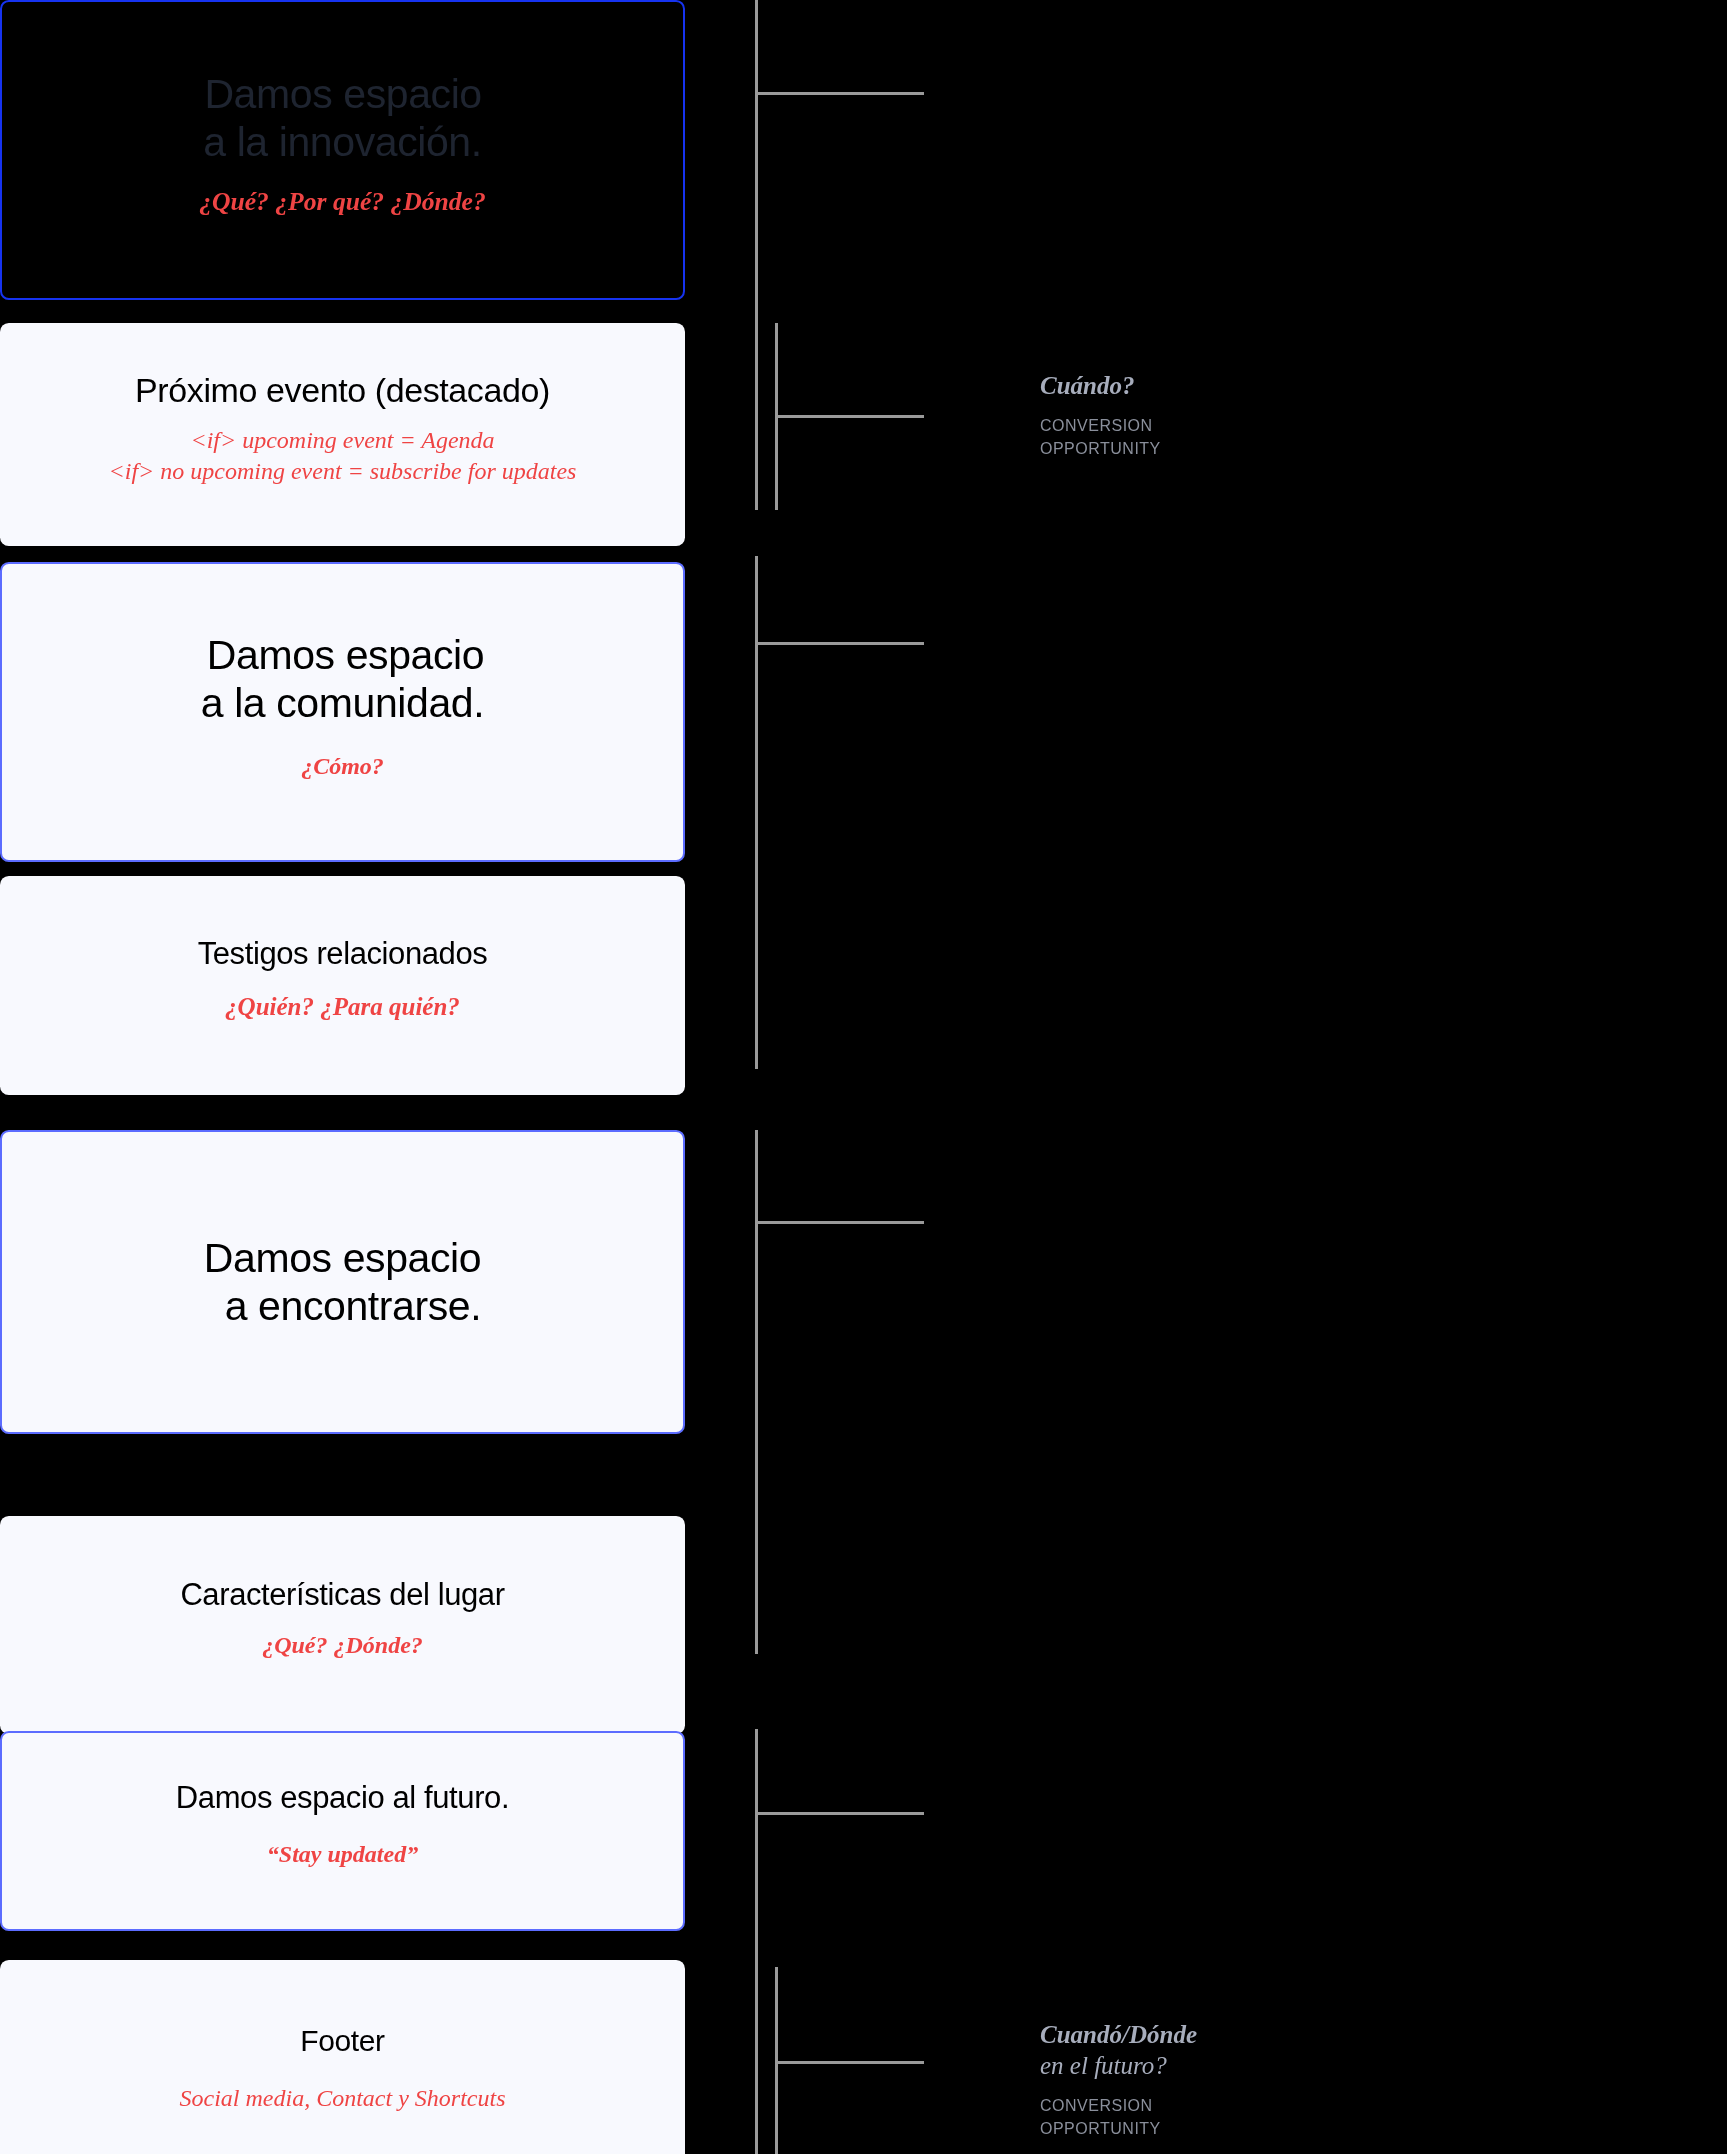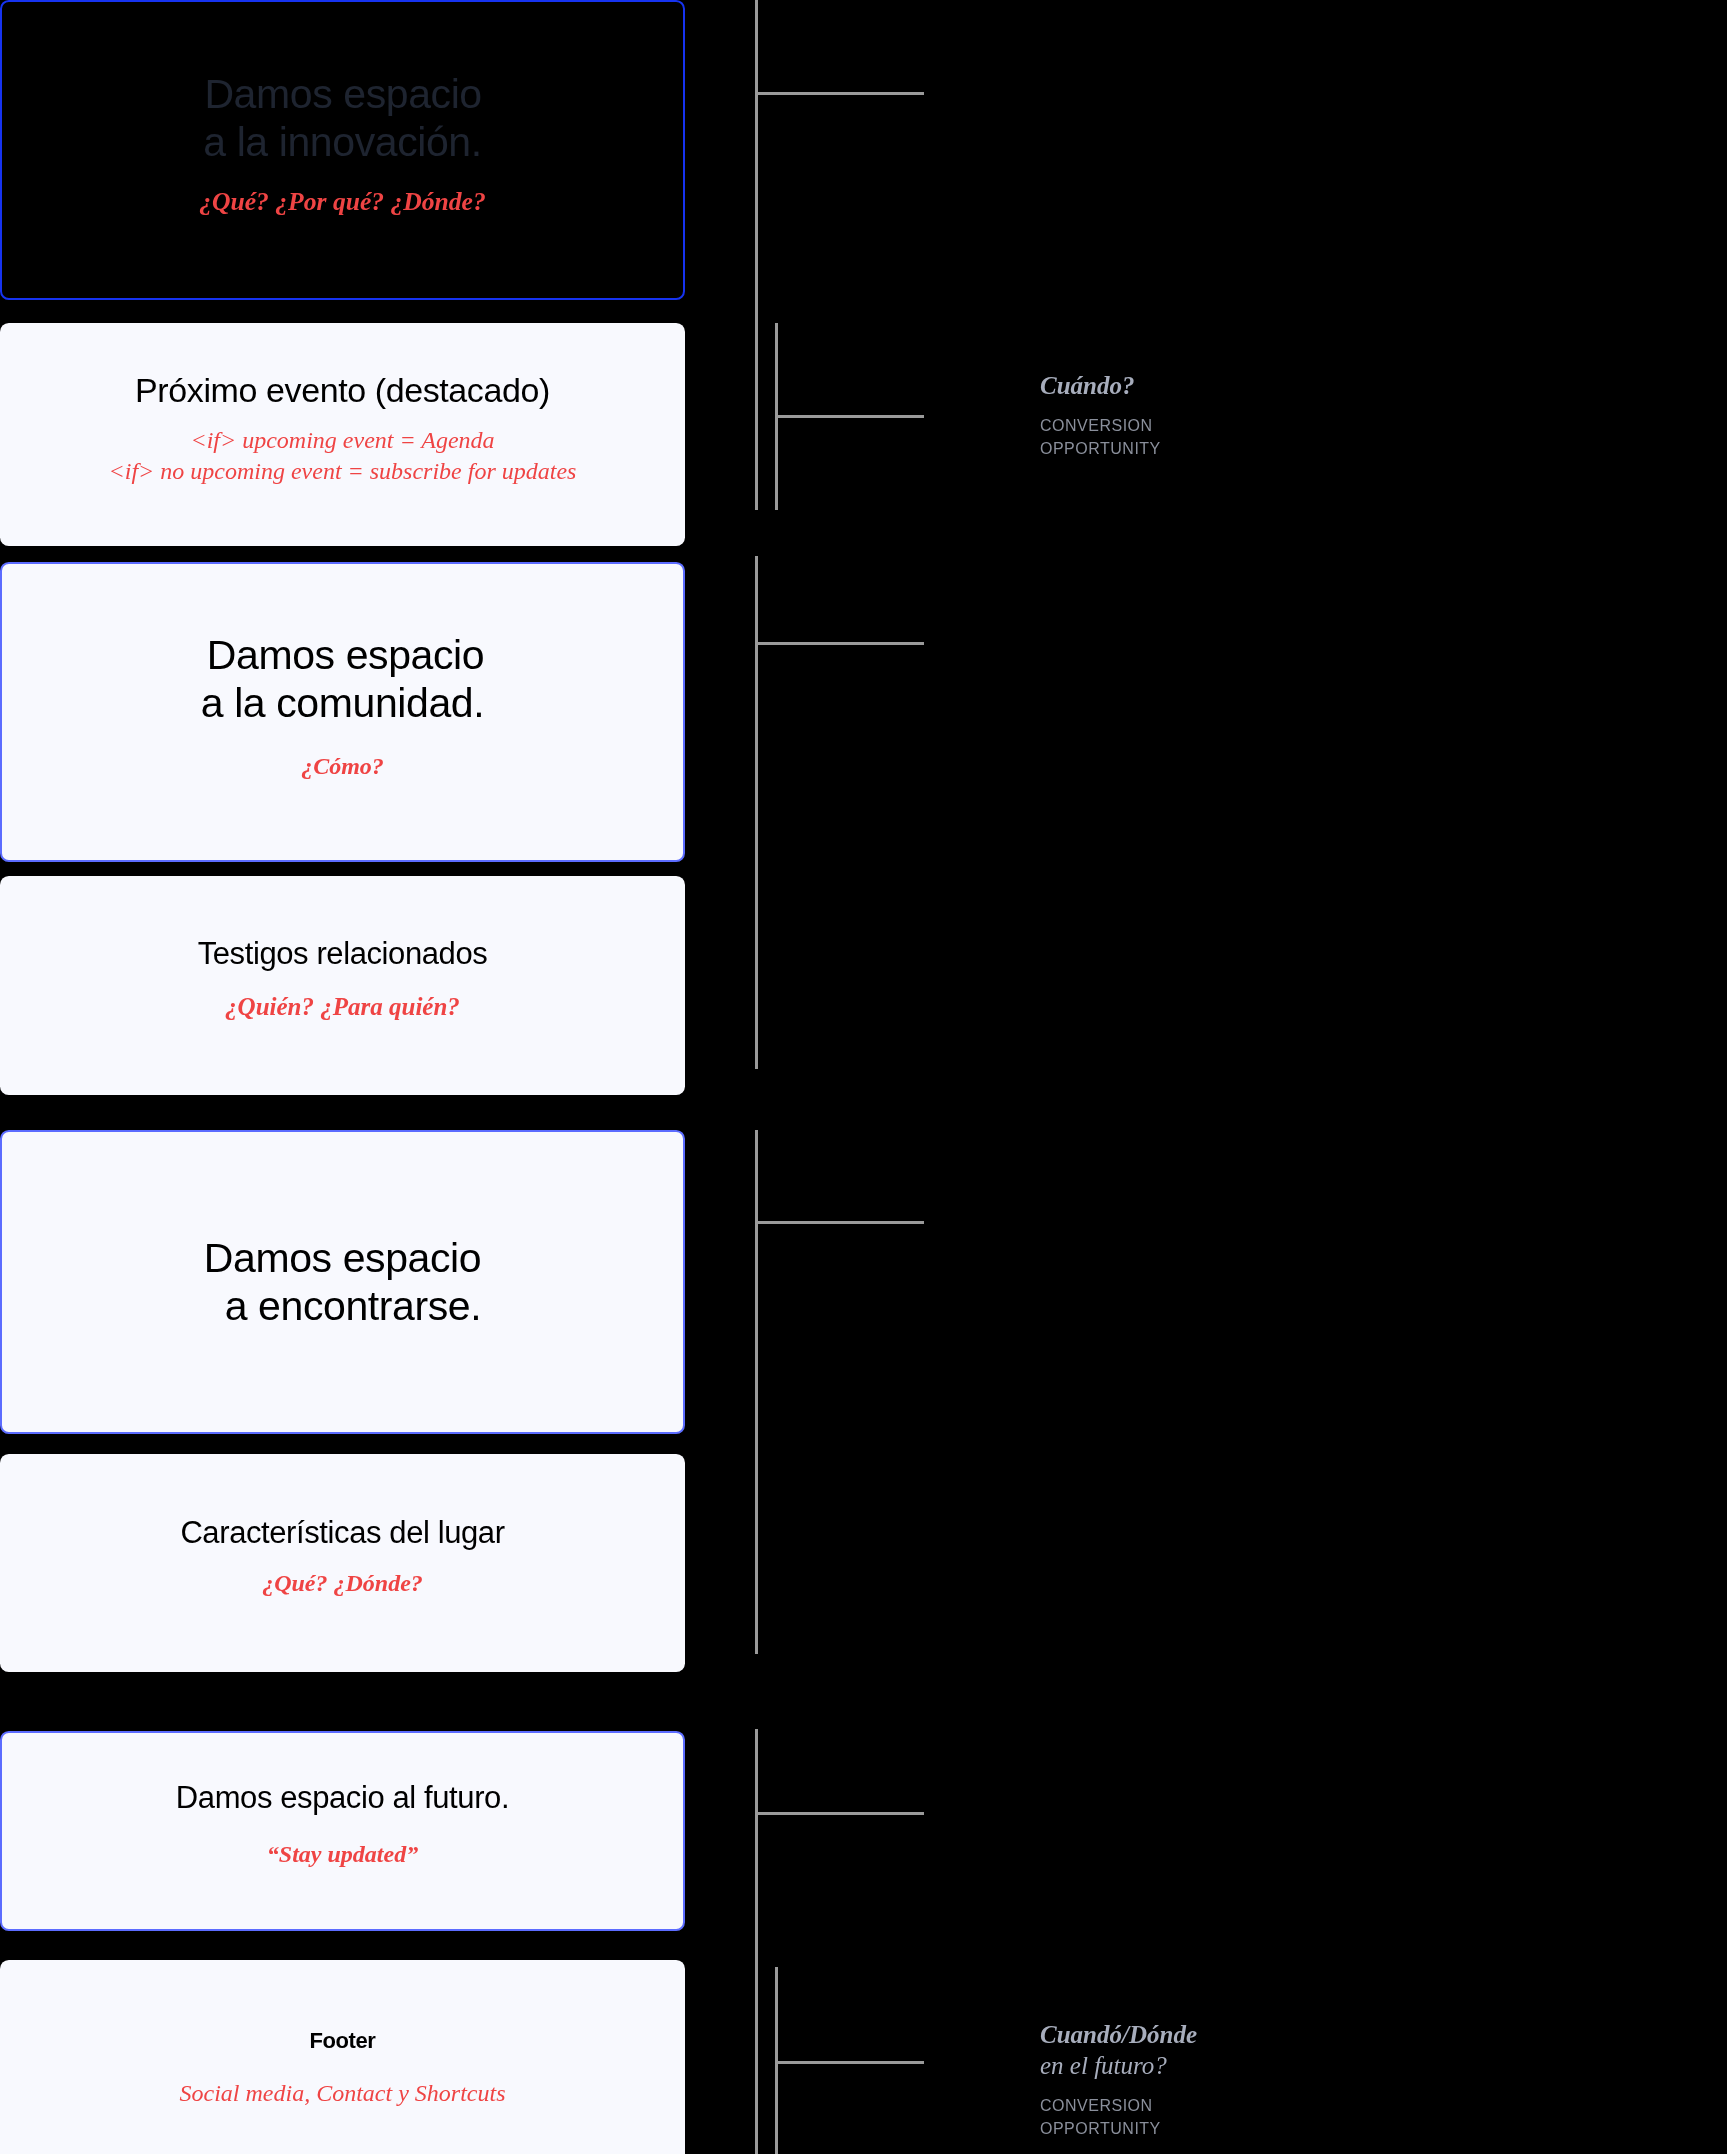--- a/index.html
+++ b/index.html
@@ -70,38 +70,38 @@
     white-space: pre-line;
   }
   .card-sub.bold { font-weight: 700; }
 
   
   #card-hero        { top: 0px;    height: 300px; }
   #card-proximo     { top: 323px;  height: 223px; }
   #card-comunidad   { top: 562px;  height: 300px; }
   #card-testigos    { top: 876px;  height: 219px; }
   #card-encontrarse { top: 1130px; height: 304px; }
-  #card-lugar       { top: 1454px; height: 218px; }
+  #card-lugar       { top: 1516px; height: 218px; }
   #card-futuro      { top: 1731px; height: 200px; }
   #card-footer      { top: 1960px; height: 229px; }
 
   #card-hero .card-title        { font-size: 41px; }
   #card-hero .card-sub          { font-size: 25.6px; margin-top: 19.4px; }
   #card-proximo .card-title     { font-size: 34px; }
   #card-proximo .card-sub       { font-size: 24px; margin-top: 15px; }
   #card-comunidad .card-title   { font-size: 41px; }
   #card-comunidad .card-sub     { font-size: 24px; margin-top: 23px; }
   #card-testigos .card-title    { font-size: 31px; }
   #card-testigos .card-sub      { font-size: 25px; margin-top: 19.4px; }
   #card-encontrarse .card-title { font-size: 41px; }
   #card-lugar .card-title       { font-size: 31px; }
   #card-lugar .card-sub         { font-size: 24px; margin-top: 17px; }
   #card-futuro .card-title      { font-size: 31px; }
   #card-futuro .card-sub        { font-size: 24px; margin-top: 22px; }
-  #card-footer .card-title      { font-size: 22px; font-weight: bold; }
+  #card-footer .card-title      { font-size: 30px; }
   #card-footer .card-sub        { font-size: 24px; margin-top: 24px; }
 
   
   .vline {
     position: absolute;
     width: 2.6px;
     background: #9A9A9A;
   }
   .hline {
     position: absolute;

